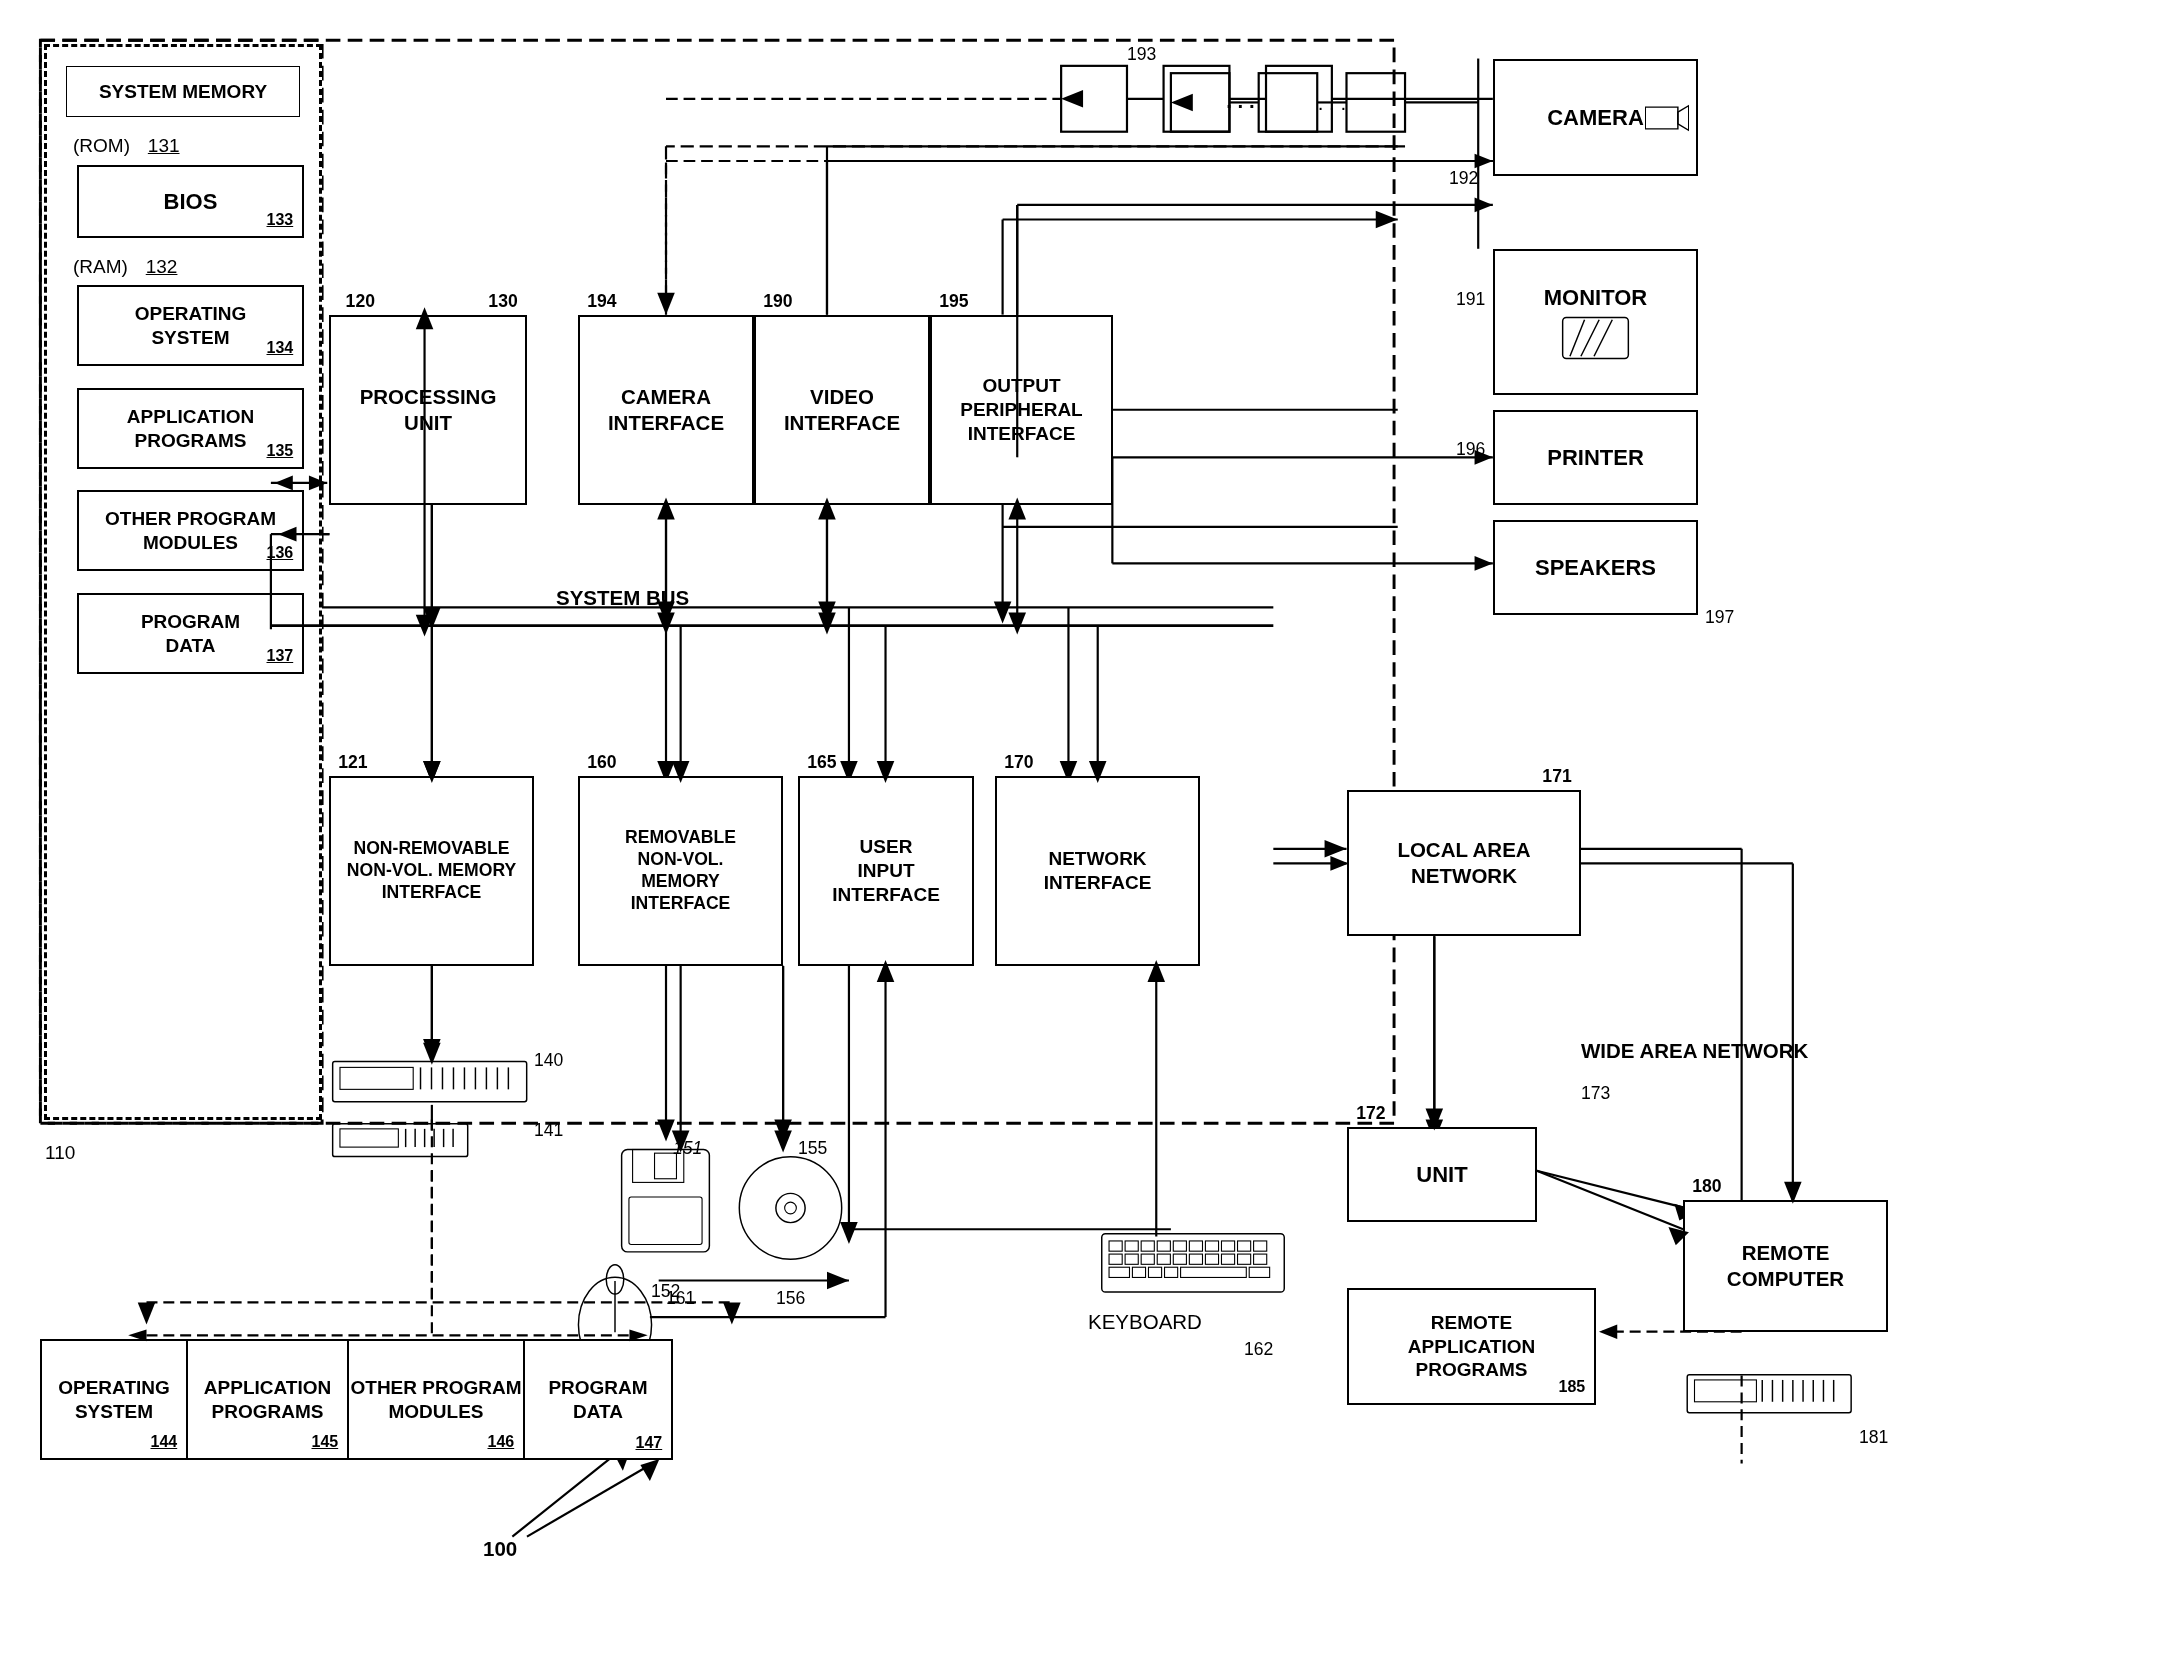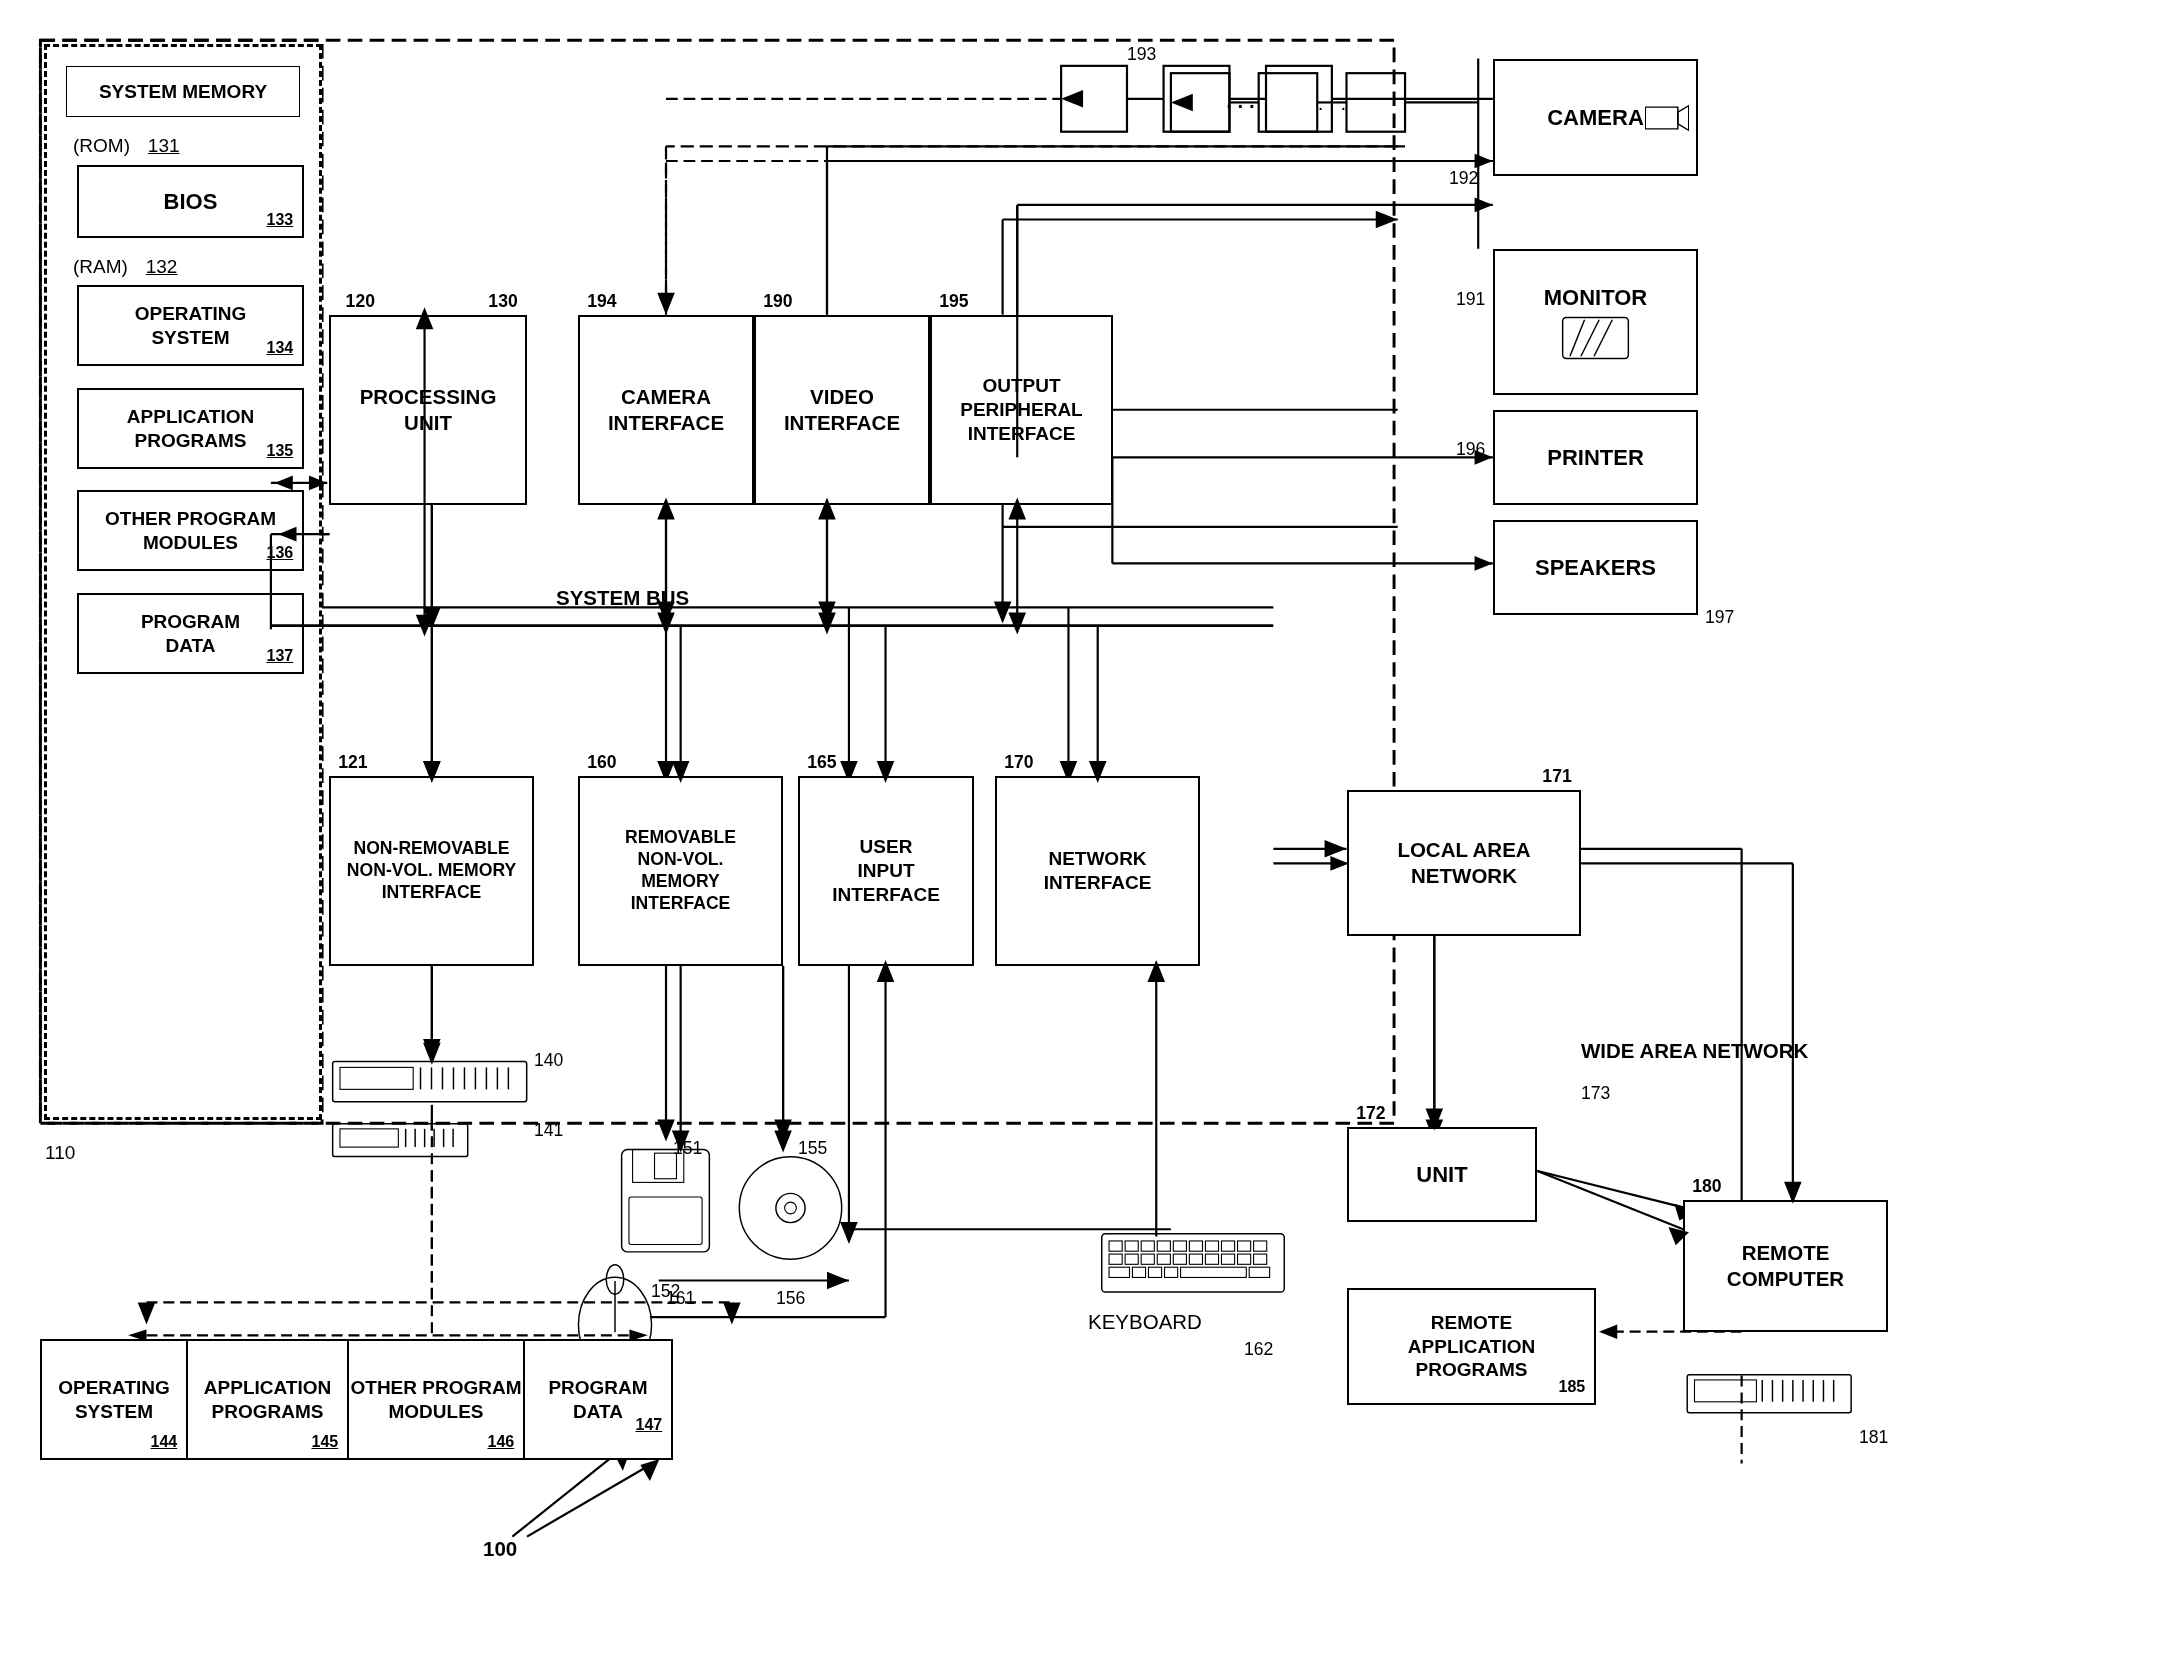--- a/index.html
+++ b/index.html
@@ -398,21 +398,21 @@
 
   <div style="position:absolute; left:607px; top:1142px;">
     <svg width="117" height="132" viewBox="0 0 160 180">
 
       <rect x="20" y="10" width="120" height="140" rx="8" fill="none" stroke="#000" stroke-width="2"></rect>
       <rect x="35" y="10" width="70" height="45" fill="none" stroke="#000" stroke-width="1.5"></rect>
       <rect x="65" y="15" width="30" height="35" fill="none" stroke="#000" stroke-width="1.5"></rect>
       <rect x="30" y="75" width="100" height="65" rx="3" fill="none" stroke="#000" stroke-width="1.5"></rect>
     </svg>
   </div>
-  <div style="position:absolute; left:673px; top:1138px; font-size:17.6px;">151</div>
+  <div style="position:absolute; left:673px; top:1138px; font-size:17.6px;font-style:italic;">151</div>
   <div style="position:absolute; left:651px; top:1281px; font-size:17.6px;">152</div>
 
   <div style="position:absolute; left:732px; top:1142px;">
     <svg width="117" height="132" viewBox="0 0 160 180">
       <circle cx="80" cy="90" r="70" fill="none" stroke="#000" stroke-width="2"></circle>
       <circle cx="80" cy="90" r="20" fill="none" stroke="#000" stroke-width="2"></circle>
       <circle cx="80" cy="90" r="8" fill="none" stroke="#000" stroke-width="1.5"></circle>
     </svg>
   </div>
   <div style="position:absolute; left:798px; top:1138px; font-size:17.6px;">155</div>
@@ -442,21 +442,21 @@
     <div class="box" style="position:relative; width:161px; height:117px; font-size:19px; border:none; border-right:2.2px solid #000;">
       <span>APPLICATION<br>PROGRAMS</span>
       <span style="position:absolute; bottom:5.9px; right:8.8px; font-size:16px; text-decoration:underline;">145</span>
     </div>
     <div class="box" style="position:relative; width:176px; height:117px; font-size:19px; border:none; border-right:2.2px solid #000;">
       <span>OTHER PROGRAM<br>MODULES</span>
       <span style="position:absolute; bottom:5.9px; right:8.8px; font-size:16px; text-decoration:underline;">146</span>
     </div>
     <div class="box" style="position:relative; width:146px; height:117px; font-size:19px; border:none;">
       <span>PROGRAM<br>DATA</span>
-      <span style="position:absolute; bottom:23px; right:8.8px; font-size:16px; text-decoration:underline;">147</span>
+      <span style="position:absolute; bottom:5px; right:8.8px; font-size:16px; text-decoration:underline;">147</span>
     </div>
   </div>
 
   <div style="position:absolute; left:483px; top:1537px; font-size:20.5px; font-weight:bold;">
     <span>100</span>
   </div>
 
   <svg style="position:absolute;top:0;left:0;width:100%;height:100%;pointer-events:none;" viewBox="0 0 2983 2296" width="2183" height="1680">
 
     <line x1="370" y1="855" x2="1740" y2="855" stroke="#000" stroke-width="4"></line>

